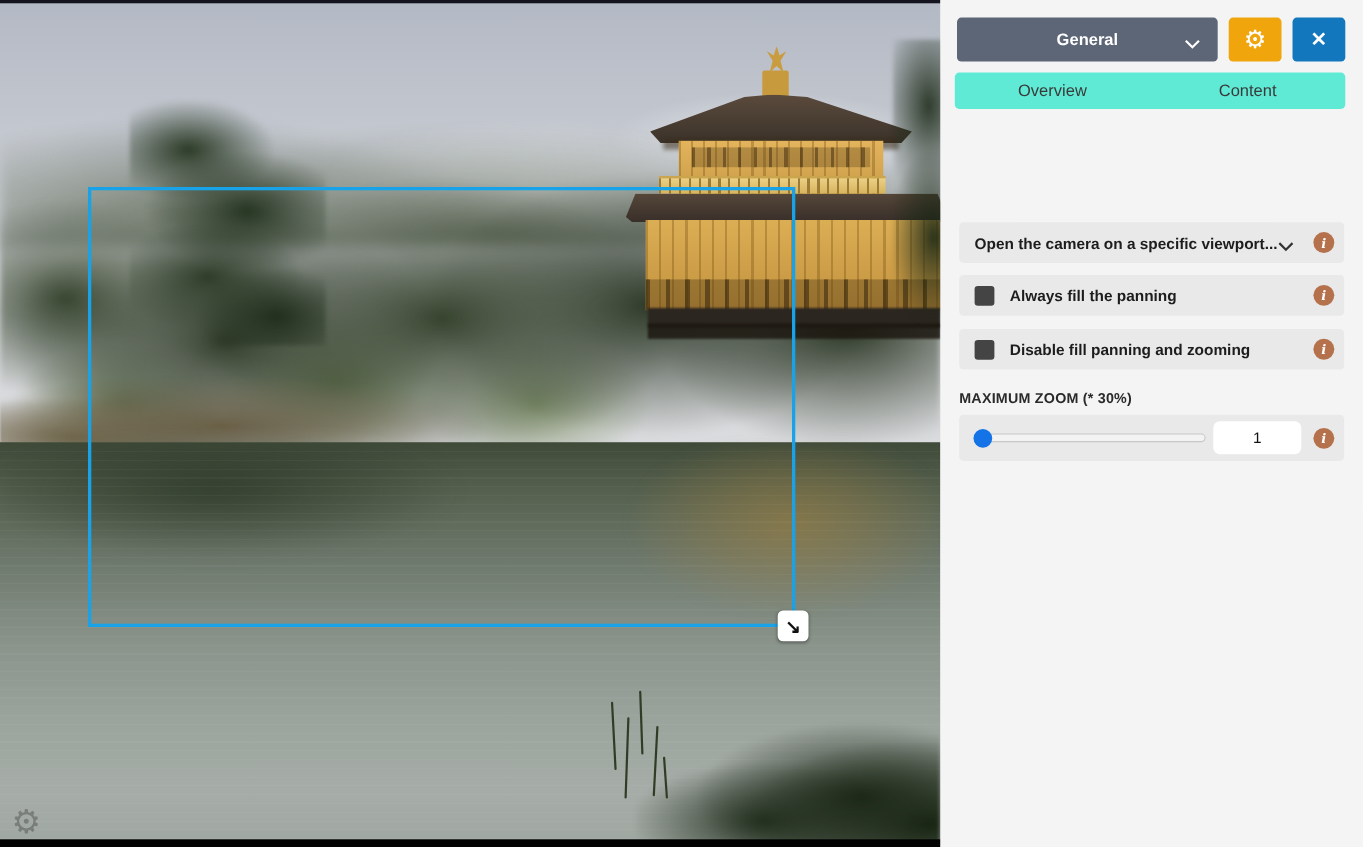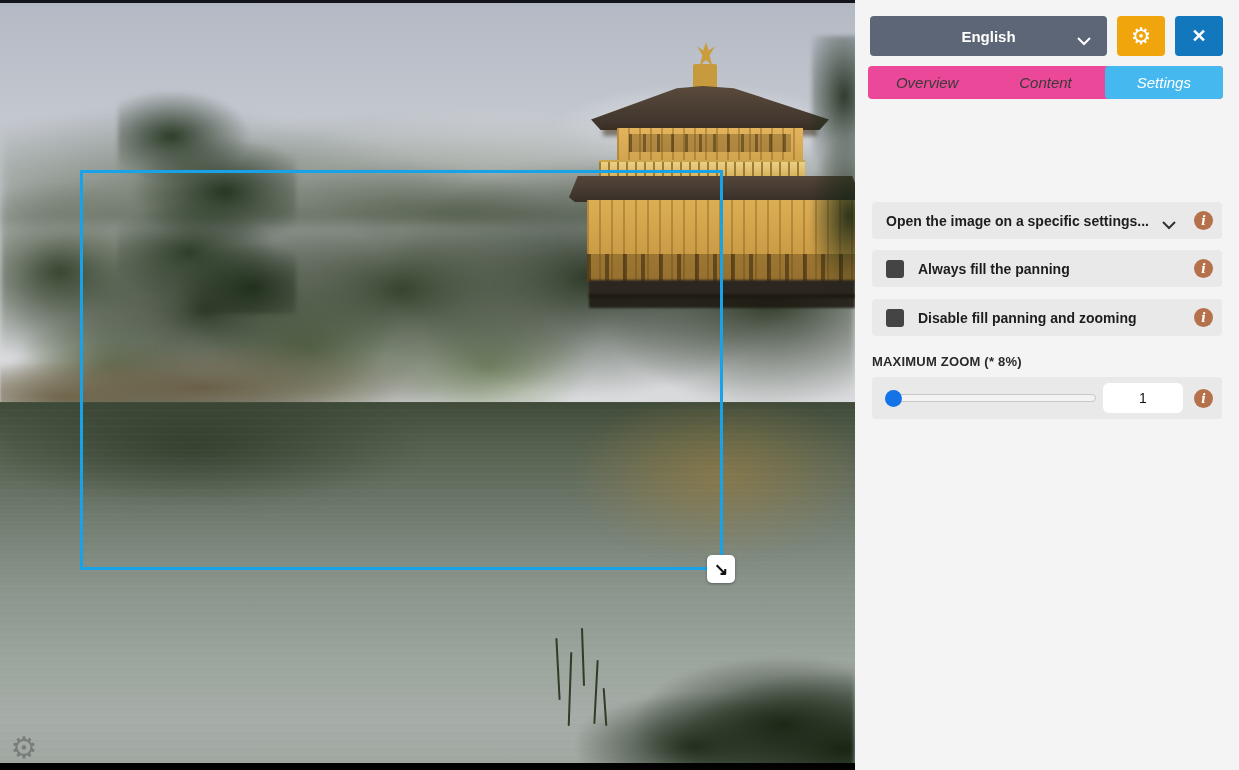--- a/index.html
+++ b/index.html
@@ -112,21 +112,21 @@
   #panel .abs { position:absolute; }
 
   .lang-btn { left:15px; top:16px; width:237px; height:40px; background:#5d6677; border-radius:4px;
     display:flex; align-items:center; justify-content:center; color:#fff; font-weight:bold; font-size:15px; cursor:pointer; }
   .lang-btn .chev { position:absolute; right:16px; top:16px; }
   .icon-btn { top:16px; width:48px; height:40px; border-radius:4px; display:flex; align-items:center;
     justify-content:center; color:#fff; cursor:pointer; }
   .gear-btn { left:262px; background:#f0a50d; font-size:23px; }
   .close-btn { left:320px; background:#1377bd; font-size:18px; font-weight:bold; }
 
-  .tabrow { left:13px; width:355px; height:33px; background:#ec4899; border-radius:4px; display:flex;font-style:italic; }
+  .tabrow { left:13px; width:355px; height:33px; background:#5eead4; border-radius:4px; display:flex; }
   .tabrow1 { top:66px; } .tabrow2 { top:110px; }
   .tab { flex:1; display:flex; align-items:center; justify-content:center; font-size:15px; color:#3a3a3a;
     cursor:pointer; border-radius:4px; }
   .tab.active-blue { background:#45b8f0; color:#fff; }
   .tab.active-dark { background:#3e3a37; color:#fff; }
 
   .section-header { left:15px; top:154px; width:353px; height:37px; background:#6e6e6e; border-radius:4px;
     display:flex; align-items:center; color:#fff; font-weight:bold; font-size:16px; cursor:pointer; }
   .section-header .chev { margin:0 12px 0 16px; }
 
@@ -194,65 +194,64 @@
 
   <div class="viewport-rect"></div>
   <div class="resize-handle">
     <span>↘</span>
   </div>
 </div>
 
 <div id="panel">
 
   <div class="abs lang-btn">
-    <span>English</span>
+    <span>General</span>
     <span class="chev">
       <svg width="14" height="9">
           <polyline points="1,1 7,7 13,1" fill="none" stroke="#fff" stroke-width="2"></polyline>
         </svg>
     </span>
   </div>
   <div class="abs icon-btn gear-btn">
     <span>⚙</span>
   </div>
   <div class="abs icon-btn close-btn">
     <span>✕</span>
   </div>
 
   <div class="abs tabrow tabrow1">
     <div class="tab">Overview</div>
     <div class="tab">Content</div>
-    <div class="tab active-blue">Settings</div>
   </div>
 
 
 
   <div class="row row1">
-    <span class="rowlabel">Open the image on a specific settings...</span>
+    <span class="rowlabel">Open the camera on a specific viewport...</span>
     <span class="chev">
       <svg width="14" height="9">
           <polyline points="1,1 7,7 13,1" fill="none" stroke="#333" stroke-width="2"></polyline>
         </svg>
     </span>
     <span class="info">i</span>
   </div>
 
   <div class="row row2">
     <span class="checkbox"></span>
     <span class="rowlabel">Always fill the panning</span>
     <span class="info">i</span>
   </div>
 
   <div class="row row3">
     <span class="checkbox"></span>
     <span class="rowlabel">Disable fill panning and zooming</span>
     <span class="info">i</span>
   </div>
 
-  <div class="abs maxzoom-label">MAXIMUM ZOOM (* 8%)</div>
+  <div class="abs maxzoom-label">MAXIMUM ZOOM (* 30%)</div>
 
   <div class="abs slider-row">
     <div class="slider-track">
       <div class="slider-thumb"></div>
     </div>
     <input class="zoom-input" value="1" style="">
     <span class="info" style="top:12px;">i</span>
   </div>
 
 </div>

